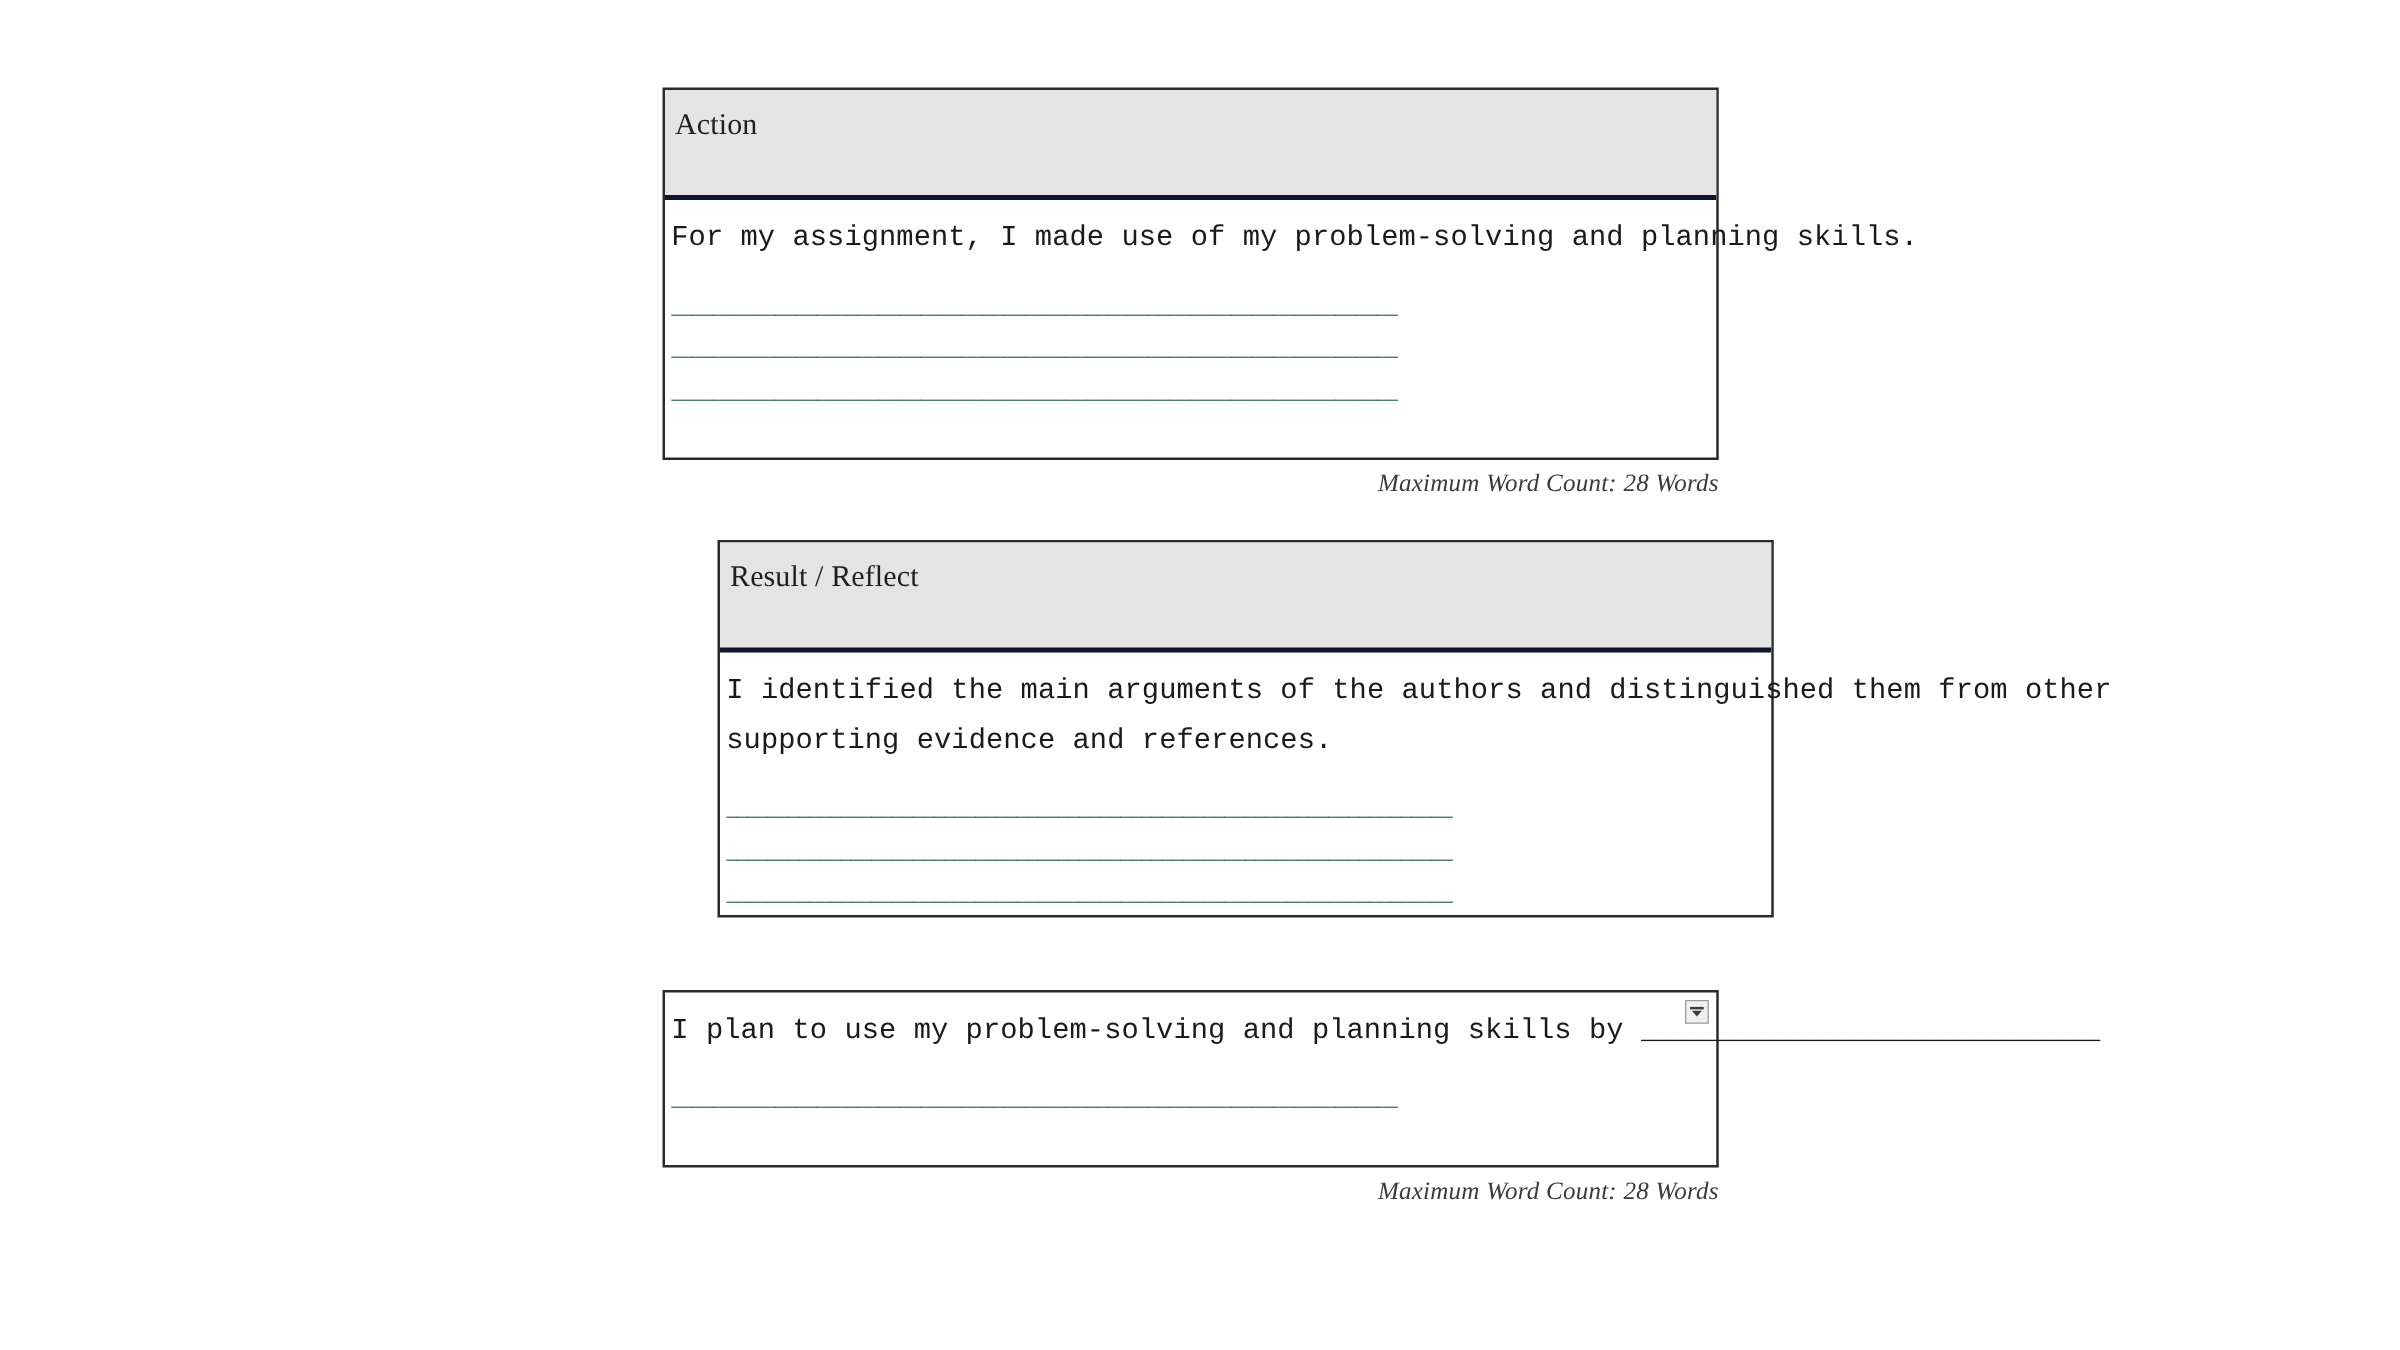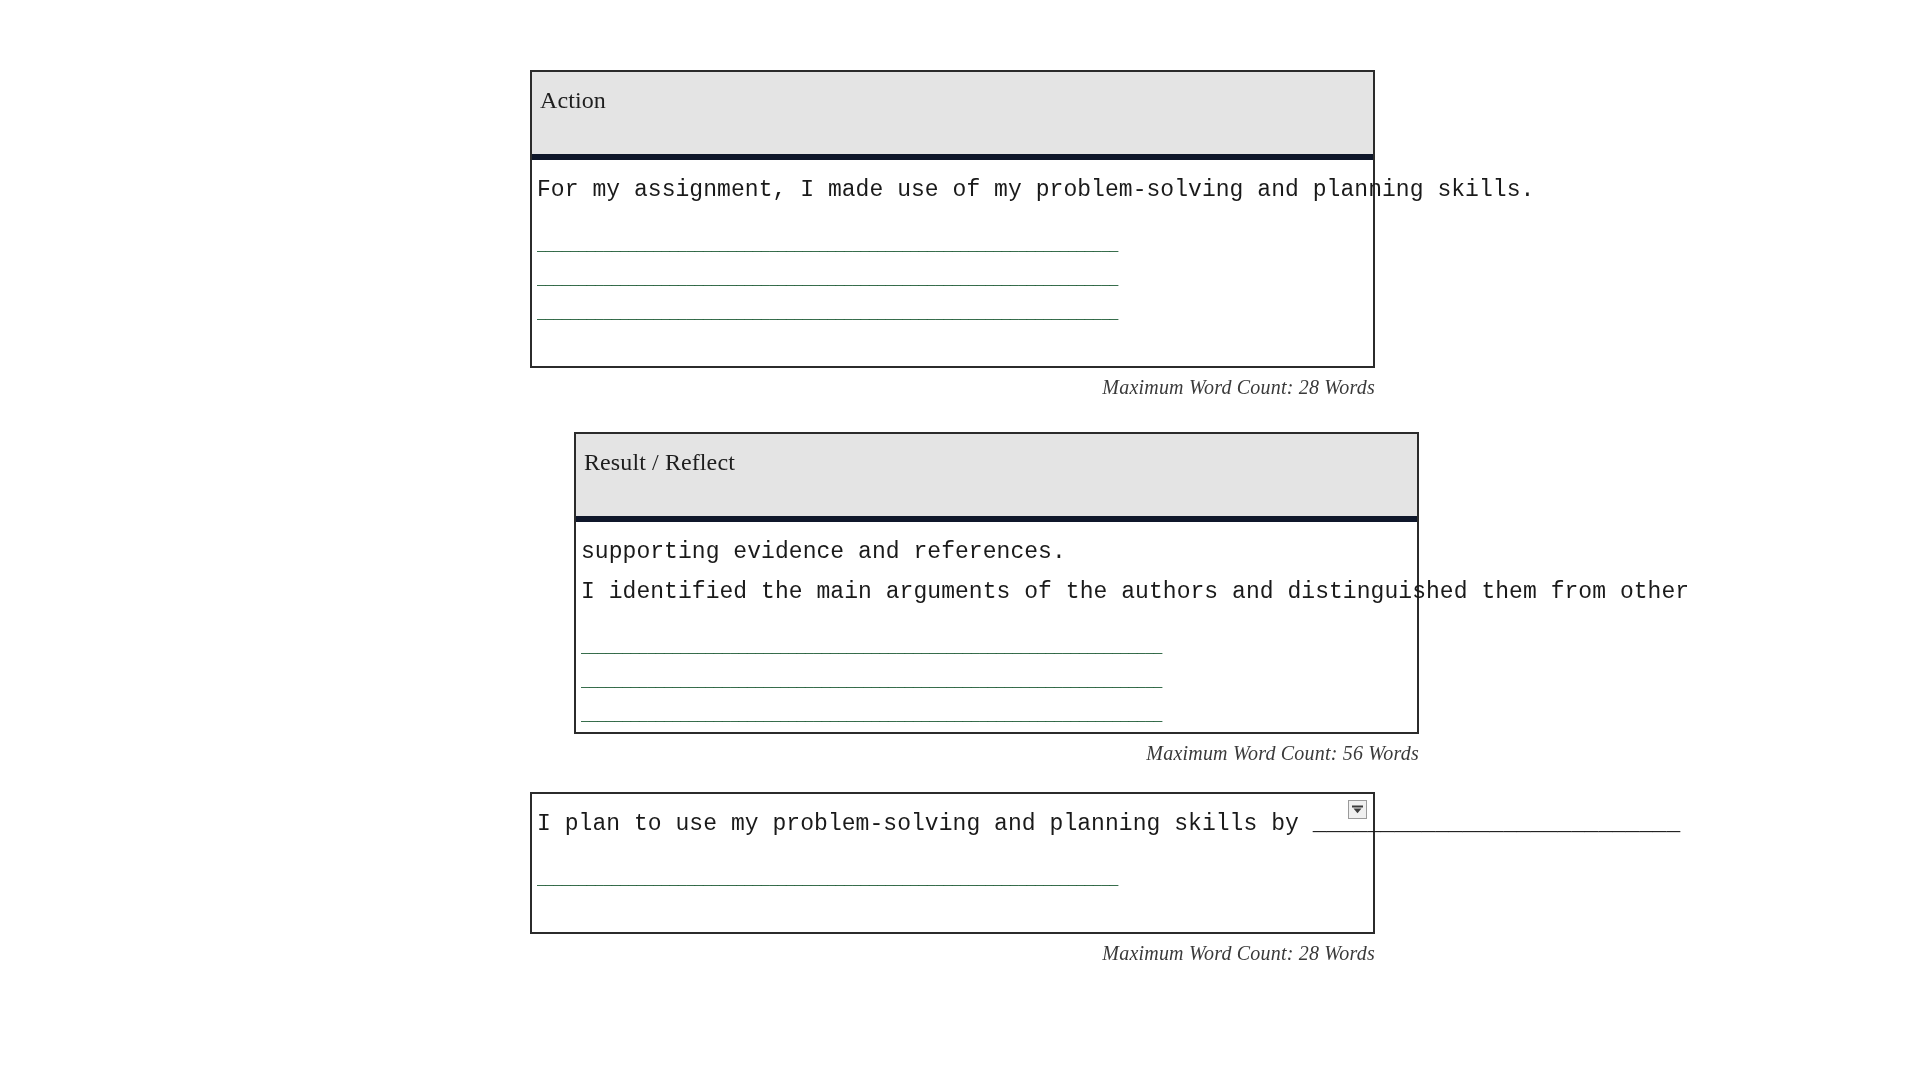--- a/index.html
+++ b/index.html
@@ -54,21 +54,21 @@
 
   .card {
     border: 2px solid #2b2b2b;
     background: #ffffff;
     box-sizing: border-box;
     width: 100%;
   }
 
   .card-header {
     background: #e4e4e4;
-    border-bottom: 6px solid #0f172a;
+    border-bottom: 4px solid #0f172a;
     box-sizing: border-box;
     padding: 13px 0 0 8px;
     height: 88px;
   }
 
   .card-header-title {
     font-size: 24px;
     line-height: 1.25;
     color: #1e1e1e;
     letter-spacing: 0.1px;
@@ -165,29 +165,28 @@
     </div>
     <div class="word-count">Maximum Word Count: 28 Words</div>
   </div>
 
   <div class="block" id="block-result" style="top:432px;padding-left:44px;">
     <div class="card">
       <div class="card-header">
         <div class="card-header-title">Result / Reflect</div>
       </div>
       <div class="card-body">
+        <div class="body-text">I identified the main arguments of the authors and distinguished them from other</div>
         <div class="body-text">supporting evidence and references.</div>
-        <div class="body-text">I identified the main arguments of the authors and distinguished them from other</div>
         <div class="spacer-line"></div>
         <div class="rule-line">______________________________________________________________________</div>
         <div class="rule-line">______________________________________________________________________</div>
         <div class="rule-line">______________________________________________________________________</div>
       </div>
     </div>
-    <div class="word-count">Maximum Word Count: 56 Words</div>
   </div>
 
   <div class="block" id="block-learning" style="top:792px;">
     <div class="card">
       <div class="card-body">
         <div class="body-text"><span>I plan to use my problem-solving and planning skills by </span><span class="inline-blank">___________________________</span></div>
         <div class="spacer-line"></div>
         <div class="rule-line">______________________________________________________________________</div>
         <div class="tail-pad"></div>
 

